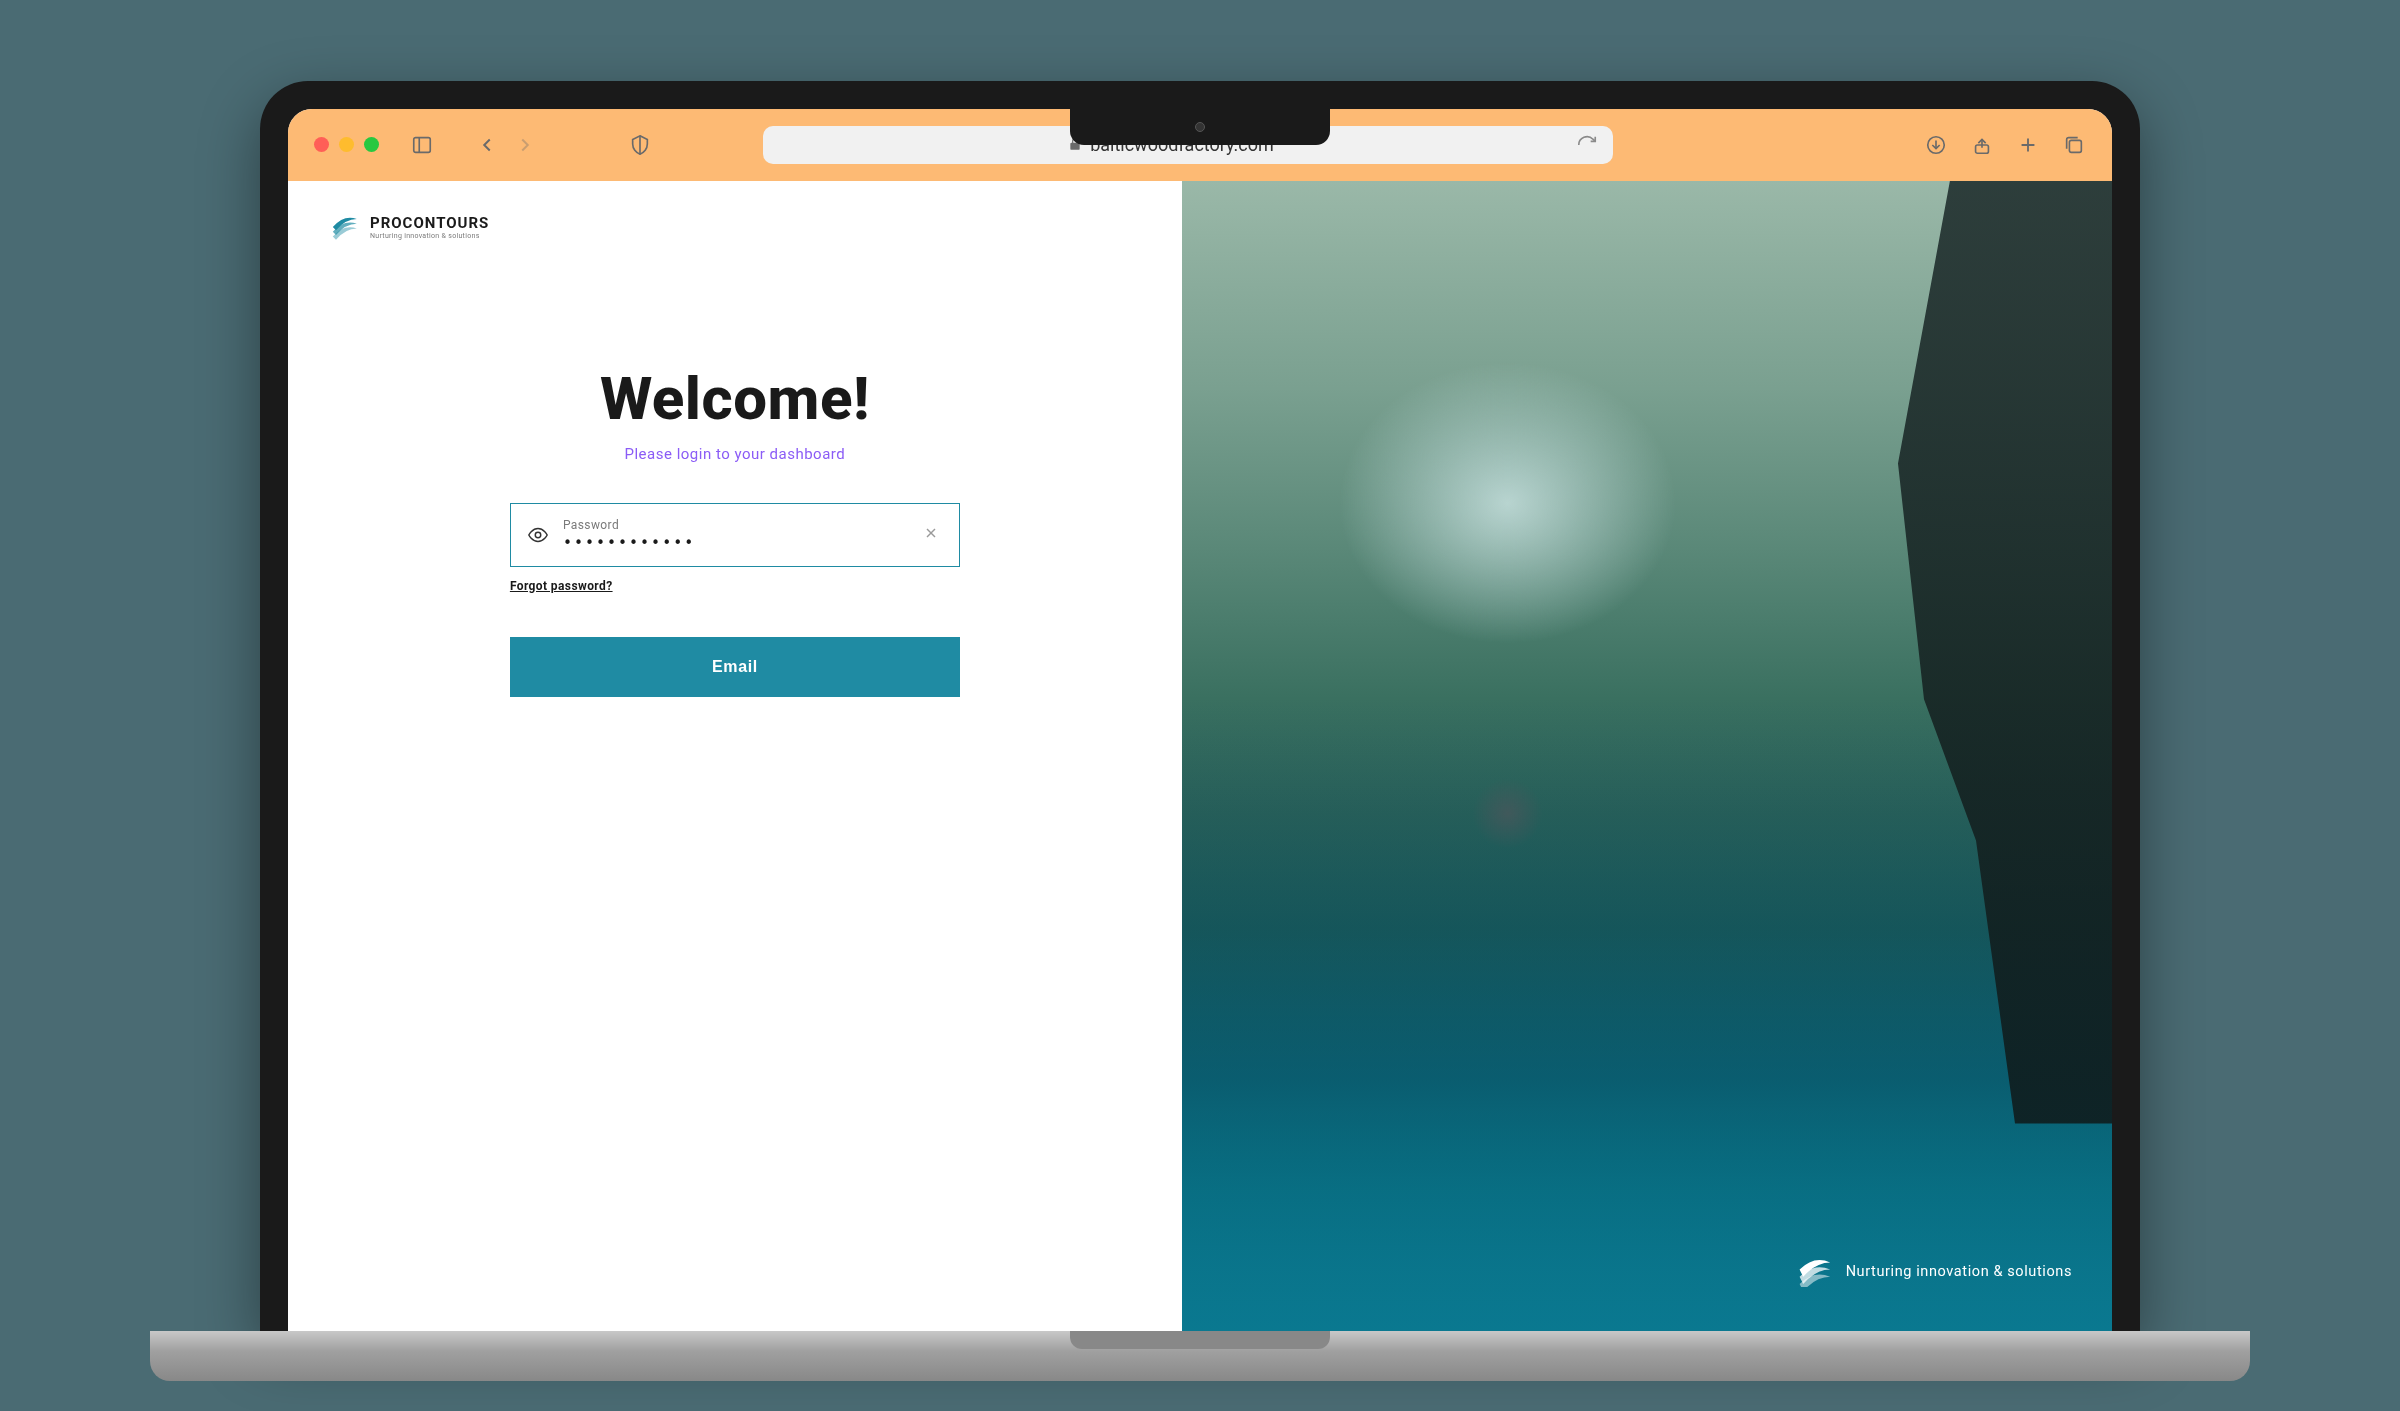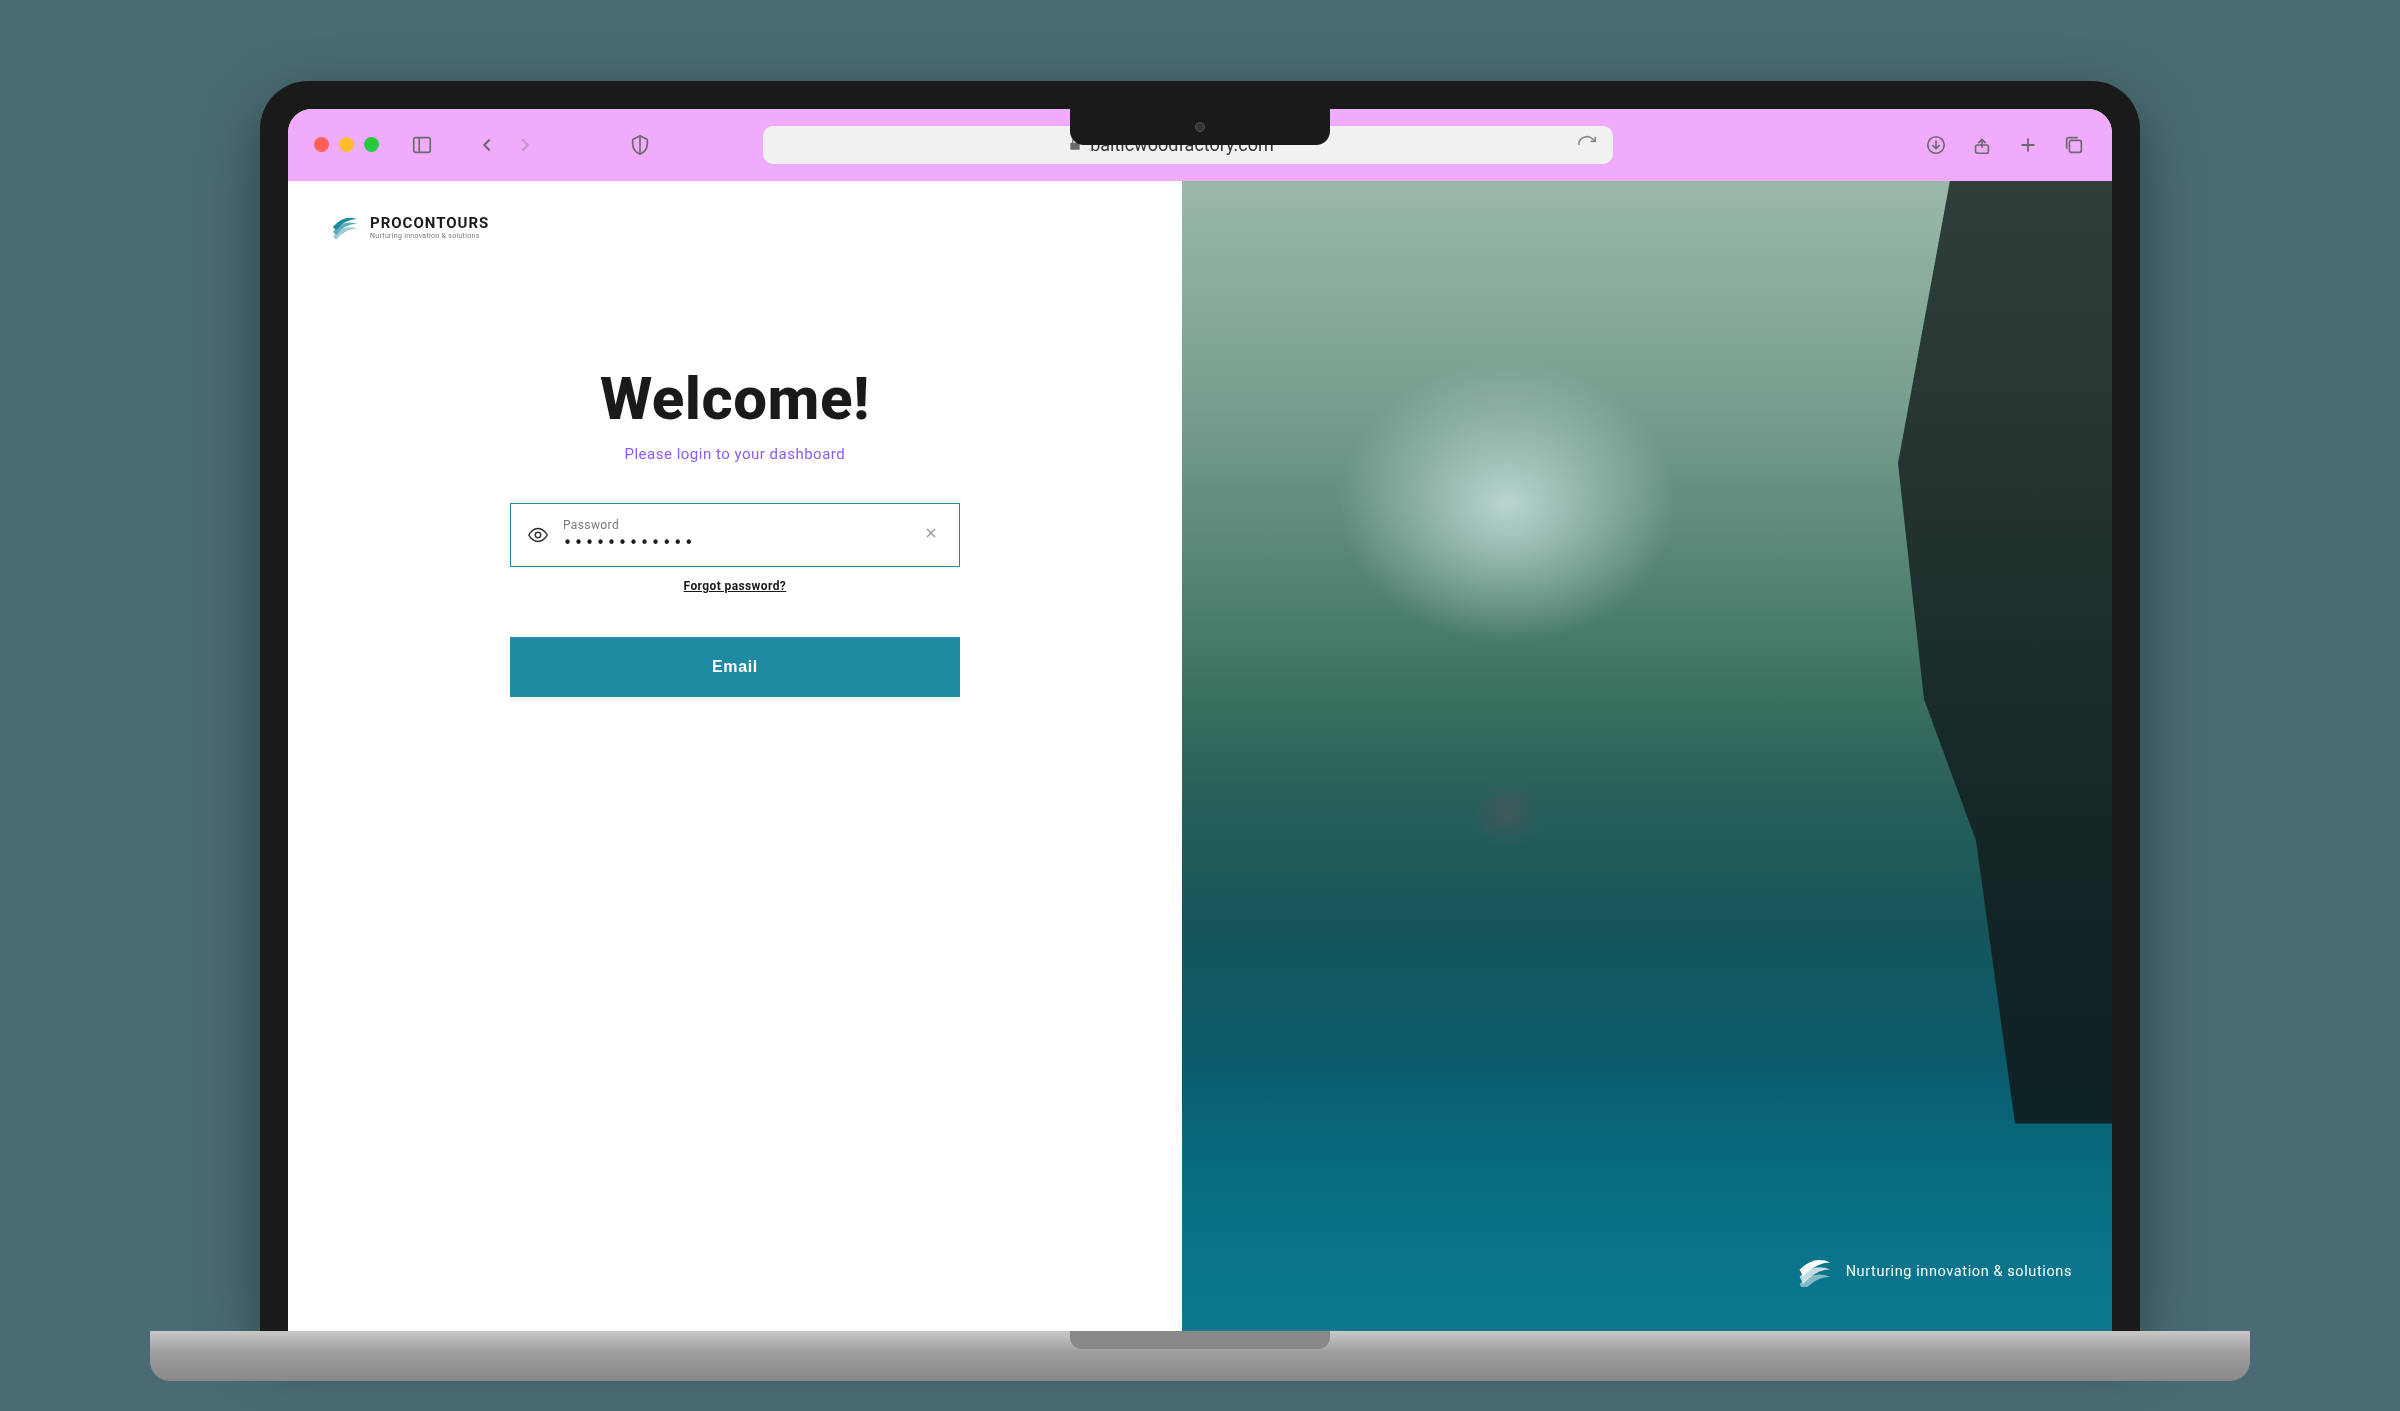--- a/index.html
+++ b/index.html
@@ -71,21 +71,21 @@
       background: #333;
       border: 1px solid #555;
     }
     
     .browser-chrome {
       height: 72px;
       display: flex;
       align-items: center;
       padding: 0 26px;
       gap: 31px;
-      background: #f0abfc;
+      background: #fdba74;
     }
     .traffic-lights { display: flex; gap: 10px; }
     .tl { width: 15px; height: 15px; border-radius: 50%; }
     .tl-red { background: #ff5f57; }
     .tl-yellow { background: #febc2e; }
     .tl-green { background: #28c840; }
     .chrome-icon {
       color: #6a6a6a;
       display: flex;
       align-items: center;
@@ -199,21 +199,21 @@
       letter-spacing: 0.4px;
       margin-top: 2px;
     }
     .field-input.password { letter-spacing: 2px; font-family: monospace; }
     .clear-x {
       color: #9a9a9a;
       font-size: 18px;
       cursor: pointer;
       padding: 4px;
     }
-    .forgot-row { display: flex; justify-content: center; margin-top: -8px; }
+    .forgot-row { display: flex; justify-content: flex-start; margin-top: -8px; }
     .forgot-link {
       font-size: 12px;
       font-weight: 700;
       color: #1a1a1a;
       text-decoration: underline;
       letter-spacing: 0.4px;
     }
     .login-btn {
       margin-top: 24px;
       height: 60px;

